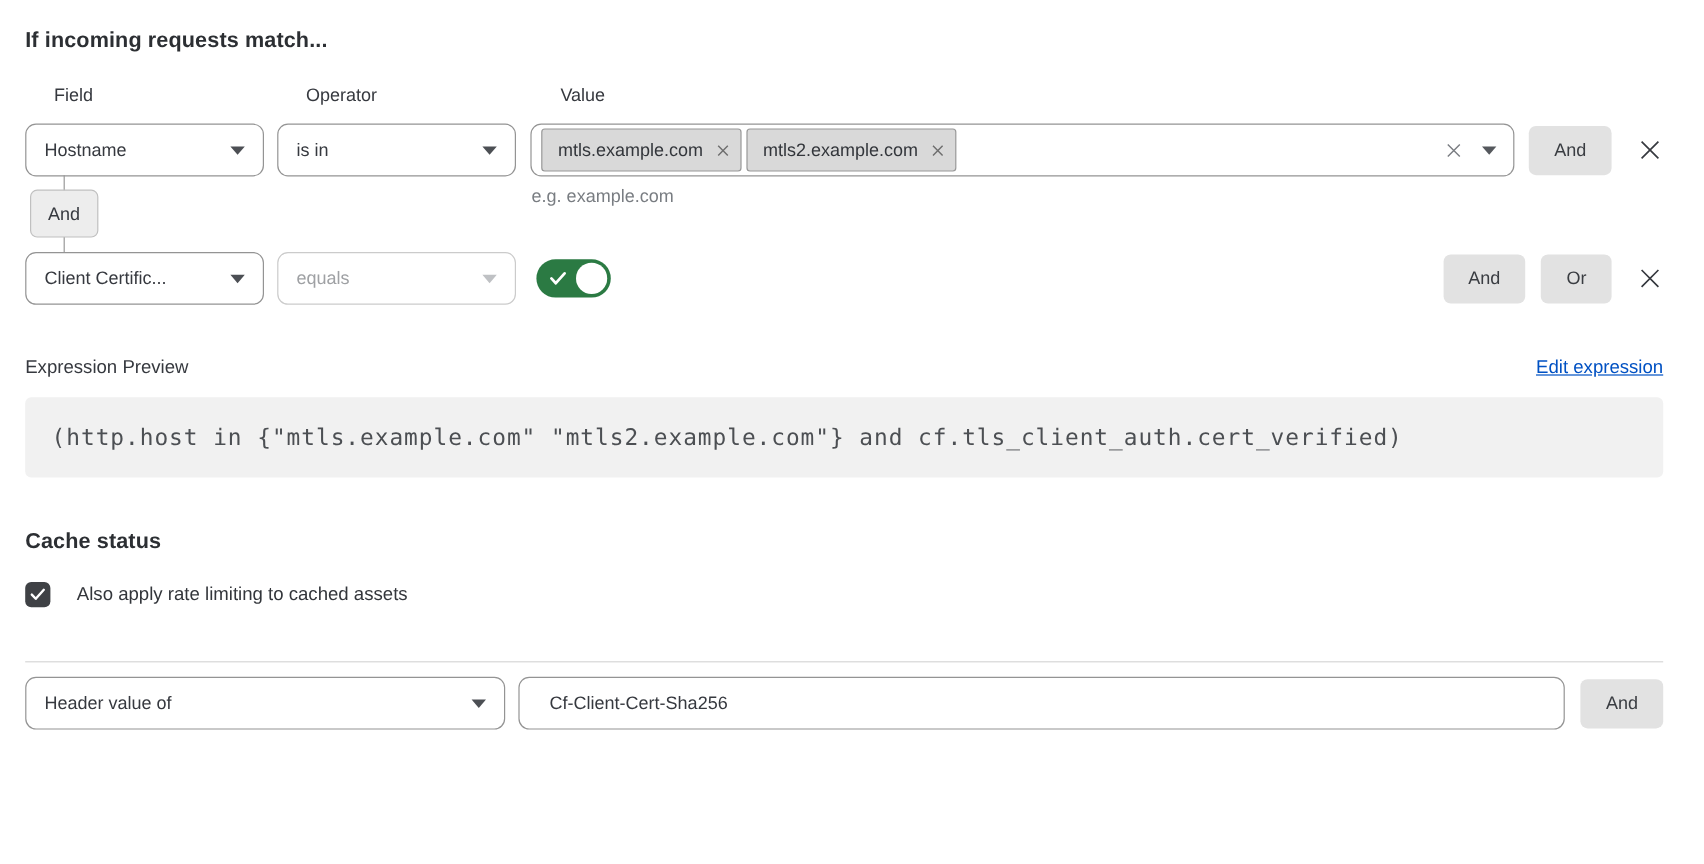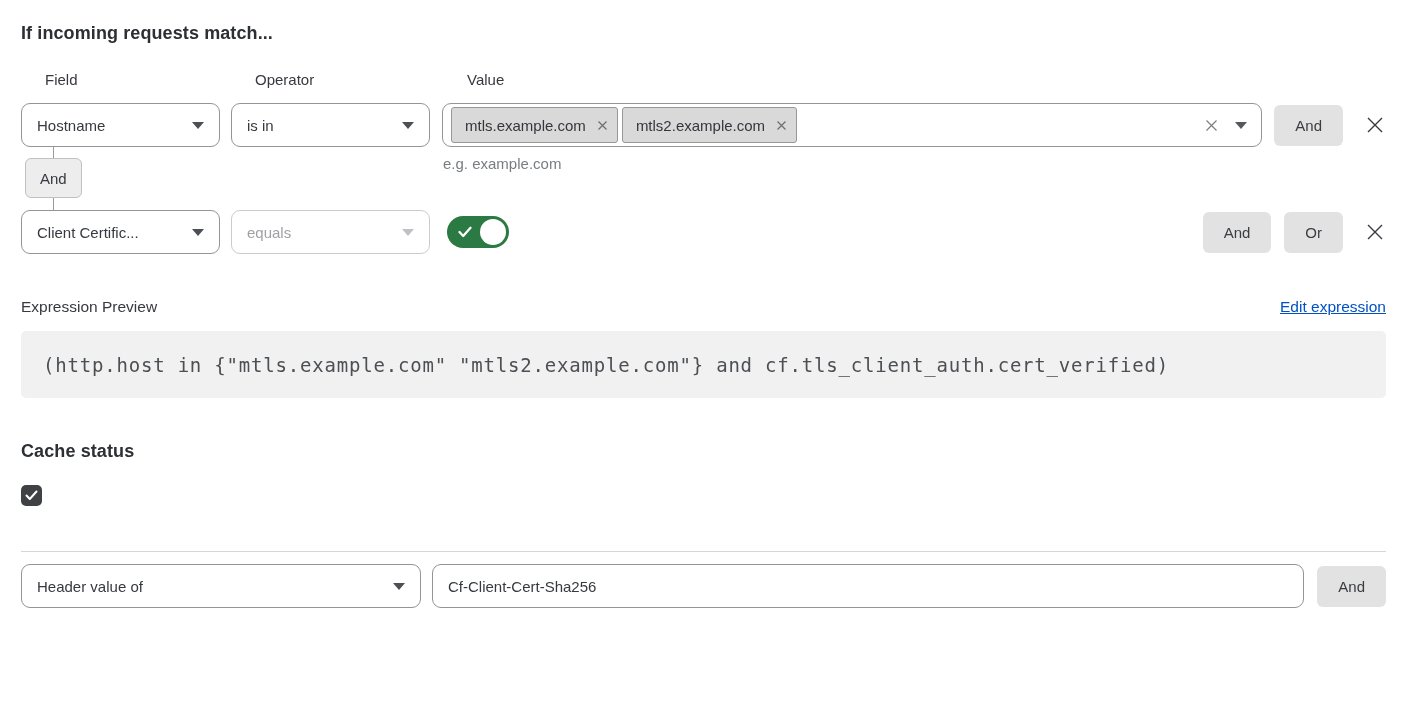--- a/index.html
+++ b/index.html
@@ -192,21 +192,21 @@
   .divider { margin-top: 45px; height: 1px; background: #d6d6d6; }
 
   .chars-heading { margin-top: 50px; }
   .chars-row { display: flex; align-items: center; margin-top: 12px; }
   .w400 { width: 400px; }
   .text-input {
     flex: 1;
     height: 44px;
     border: 1px solid #949494;
     border-radius: 9px;
-    padding: 0 15px;
+    padding: 0 25px;
     font-family: inherit;
     font-size: 15px;
     color: #36393f;
     background: #fff;
   }
 </style>
 </head>
 <body>
 
 <div class="page">
@@ -306,20 +306,21 @@
 
   <div class="section-heading cache-heading">Cache status</div>
   <div class="checkbox-row">
     <span class="checkbox">
       <span style="display:flex;">
         <svg width="13" height="11" viewBox="0 0 13 11">
             <path d="M1.5 5.5 L4.8 9 L11.5 1.5" stroke="#ffffff" stroke-width="2" fill="none" stroke-linecap="round" stroke-linejoin="round"></path>
           </svg>
       </span>
     </span>
+    <span class="checkbox-label">Also apply rate limiting to cached assets</span>
   </div>
 
   <div class="divider"></div>
 
   <div class="chars-row">
     <div class="select w400">
       <span>Header value of</span>
       <span class="chev"></span>
     </div>
     <input class="text-input gap11" type="text" value="Cf-Client-Cert-Sha256" style="">

